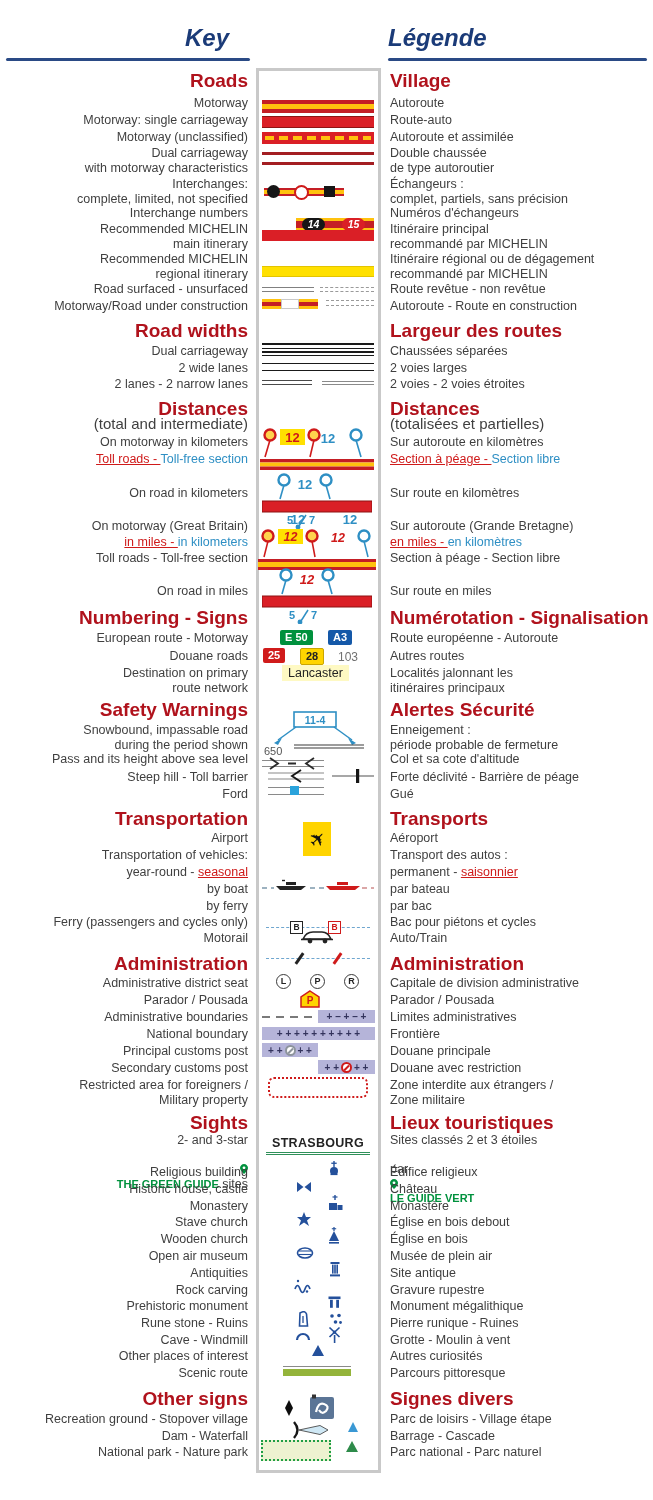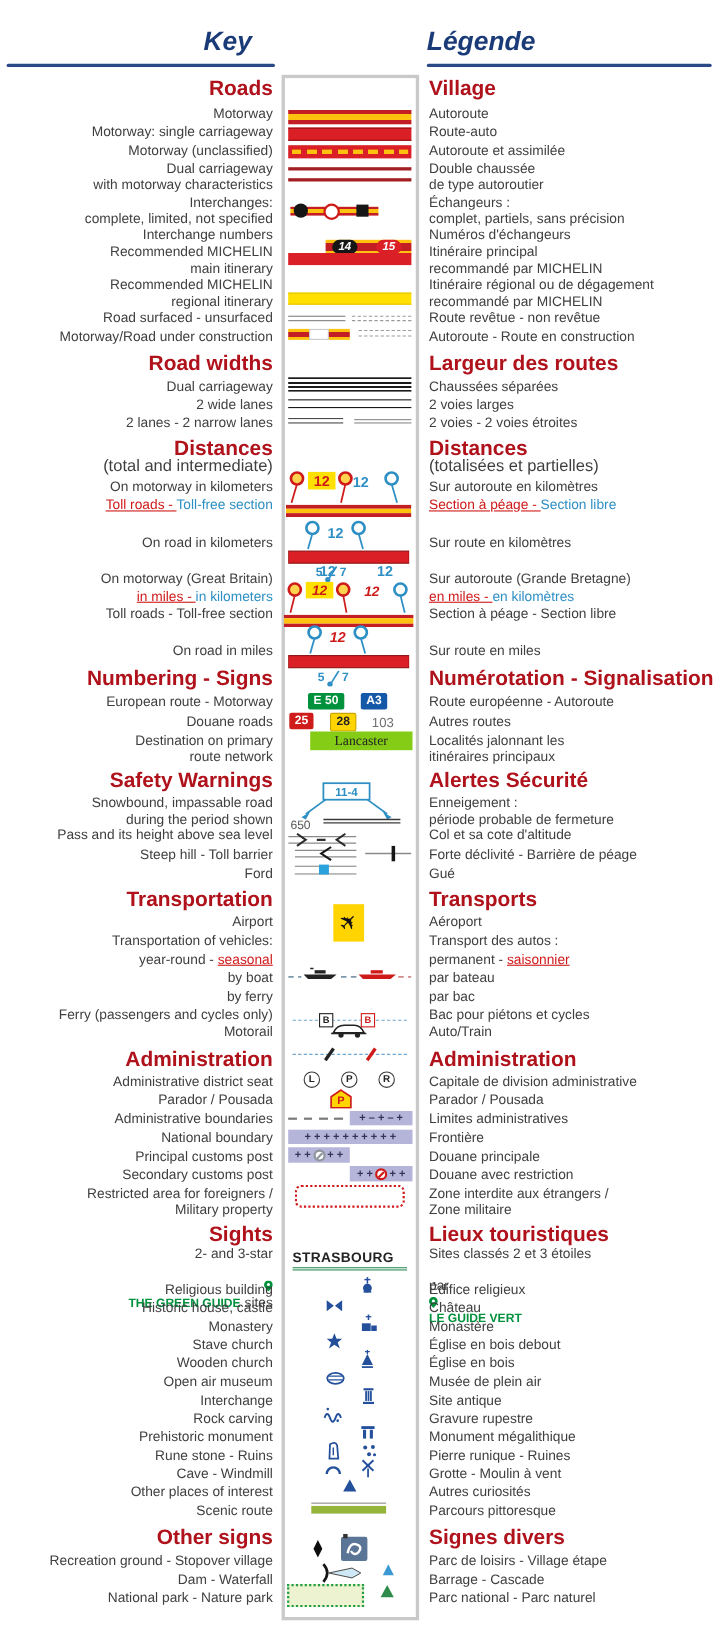--- a/index.html
+++ b/index.html
@@ -32,41 +32,41 @@
   .ic-dot{position:absolute;top:0;width:13px;height:13px;border-radius:50%;background:#161616;}
   .ic-ring{position:absolute;top:0;width:11px;height:11px;border-radius:50%;background:#fff;border:2px solid #cf1a1a;}
   .ic-sq{position:absolute;top:1px;width:11px;height:11px;background:#161616;}
   .numband{width:78px;height:13px;background:linear-gradient(180deg,#ffc20e 0 3px,#c41e25 3px 10px,#ffc20e 10px 13px);position:relative;}
   .pill{position:absolute;top:0;width:23px;height:13px;border-radius:7px;color:#fff;font-weight:bold;font-style:italic;
         font-size:10.5px;text-align:center;line-height:13px;}
   .w-dual4{width:112px;height:13px;background:linear-gradient(180deg,#1a1a1a 0 1.5px,transparent 1.5px 4.5px,#1a1a1a 4.5px 6px,transparent 6px 8px,#1a1a1a 8px 9.5px,transparent 9.5px 11.5px,#1a1a1a 11.5px 13px);}
   .w-wide{width:112px;height:8px;border-top:1.5px solid #1a1a1a;border-bottom:1.5px solid #1a1a1a;box-sizing:border-box;}
   .badge{position:absolute;color:#fff;font-weight:bold;font-size:11px;padding:1px 5px;border-radius:2px;line-height:13px;}
   .plain-num{position:absolute;color:#707070;font-size:12px;}
-  .hl{position:absolute;background:#84cc16;color:#232323;font-size:12.5px;padding:1px 22px;font-family:Liberation Serif, serif;}
+  .hl{position:absolute;background:#fef9c3;color:#232323;font-size:12.5px;padding:1px 6px;}
   .airport{width:28px;height:34px;background:#ffd400;display:flex;align-items:center;justify-content:center;}
   .airport span{font-size:20px;color:#111;transform:rotate(-45deg);line-height:1;}
   .dashline{position:relative;height:14px;}
   .dashline:before{content:"";position:absolute;left:0;right:0;top:6px;border-top:1.5px dashed #6fa6cf;}
   .bbox{position:absolute;top:0;width:13px;height:13px;background:#fff;border:1.6px solid #232323;box-sizing:border-box;
         font-size:8.5px;font-weight:bold;color:#232323;text-align:center;line-height:10px;}
   .bbox.red{border-color:#cf1a1a;color:#cf1a1a;}
   .slash{position:absolute;top:0;width:3px;height:13px;background:#232323;transform:rotate(35deg);}
   .slash.red{background:#cf1a1a;}
   .circle-letter{position:absolute;width:15px;height:15px;border:1.4px solid #3a3a3a;border-radius:50%;box-sizing:border-box;
         font-size:9px;font-weight:bold;color:#232323;text-align:center;line-height:12px;background:#fff;}
   .lav{background:#b5b4d9;color:#33335c;font-weight:bold;font-size:10px;text-align:center;display:flex;align-items:center;justify-content:center;gap:2px;}
   .noentry{display:inline-block;width:11px;height:11px;border-radius:50%;background:#fff;position:relative;box-sizing:border-box;}
   .noentry.gray{border:2px solid #8d949c;}
   .noentry.redb{border:2px solid #cf1a1a;}
   .noentry:after{content:"";position:absolute;left:0;top:3px;width:7px;height:1.8px;transform:rotate(-45deg);}
   .noentry.gray:after{background:#8d949c;}
   .noentry.redb:after{background:#cf1a1a;}
   .dotrect{border:2.2px dotted #cf1a1a;border-radius:6px;box-sizing:border-box;}
-  .city{width:104px;font-weight:bold;font-size:12.5px;color:#232323;letter-spacing:.3px;
+  .city{width:104px;text-align:center;font-weight:bold;font-size:12.5px;color:#232323;letter-spacing:.3px;
         border-bottom:3px double #2f9059;padding-bottom:2px;}
   .tri{width:0;height:0;border-left:6px solid transparent;border-right:6px solid transparent;}
   .scenic{width:68px;}
   .scenic .l1{height:1px;background:#8a8a8a;}
   .scenic .l2{margin-top:2px;height:7px;background:#94b43b;}
   .park{background:#edf2d0;border:2.4px dotted #1f9e44;box-sizing:border-box;}
   .dash-h{background:repeating-linear-gradient(90deg,#7a7a7a 0 8px,transparent 8px 14px);height:2.2px;}
   svg text{font-family:"Liberation Sans","DejaVu Sans",sans-serif;}
 </style>
 </head>
@@ -501,21 +501,21 @@
   </div>
   <div class="row" style="top:1232px">
     <div class="en">Wooden church</div>
     <div class="fr">Église en bois</div>
   </div>
   <div class="row" style="top:1249px">
     <div class="en">Open air museum</div>
     <div class="fr">Musée de plein air</div>
   </div>
   <div class="row" style="top:1266px">
-    <div class="en">Interchange</div>
+    <div class="en">Antiquities</div>
     <div class="fr">Site antique</div>
   </div>
   <div class="row" style="top:1283px">
     <div class="en">Rock carving</div>
     <div class="fr">Gravure rupestre</div>
   </div>
   <div class="row" style="top:1299px">
     <div class="en">Prehistoric monument</div>
     <div class="fr">Monument mégalithique</div>
   </div>

